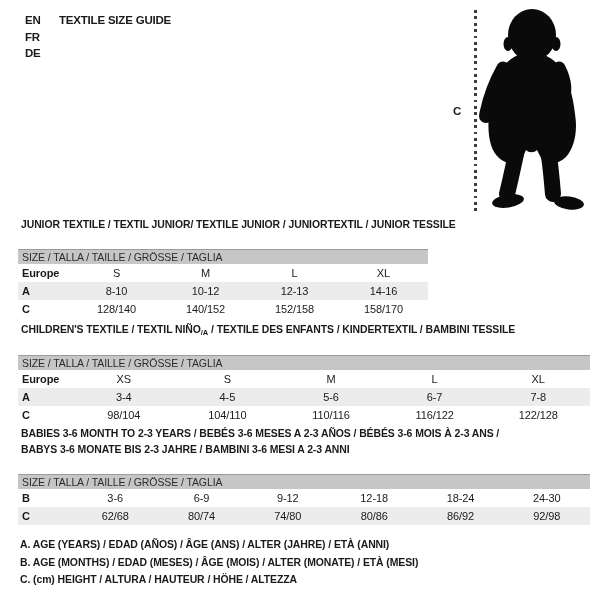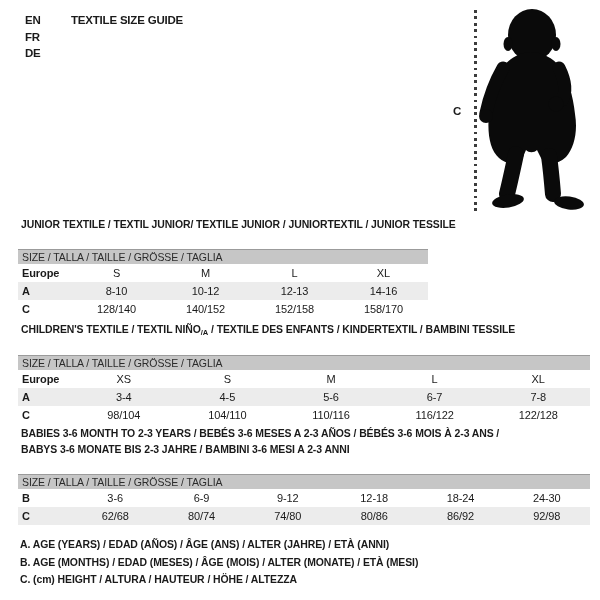--- a/index.html
+++ b/index.html
@@ -5,21 +5,21 @@
   html,body{margin:0;padding:0;}
   body{
     width:600px;height:600px;background:#ffffff;position:relative;overflow:hidden;
     font-family:"Liberation Sans", sans-serif;color:#1a1a1a;
     -webkit-font-smoothing:antialiased;
   }
   
   .lang-list{position:absolute;left:25px;top:12px;}
   .lang-row{display:flex;height:16.4px;align-items:center;font-weight:bold;font-size:11.5px;letter-spacing:-0.2px;}
   .lang-code{width:34px;}
-  .lang-label{white-space:nowrap;margin-left:12px;}
+  .lang-label{white-space:nowrap;}
   
   .figure-line{
     position:absolute;left:474px;top:10px;width:2.5px;height:202px;
     background-image:repeating-linear-gradient(#3c3c3c 0 2.8px, transparent 2.8px 6.4px);
   }
   .figure-label{position:absolute;left:453px;top:105px;font-size:11.5px;font-weight:600;}
   .baby{position:absolute;left:478px;top:8px;}
   
   .section-heading{
     position:absolute;left:21px;font-size:11px;font-weight:bold;letter-spacing:-0.1px;

